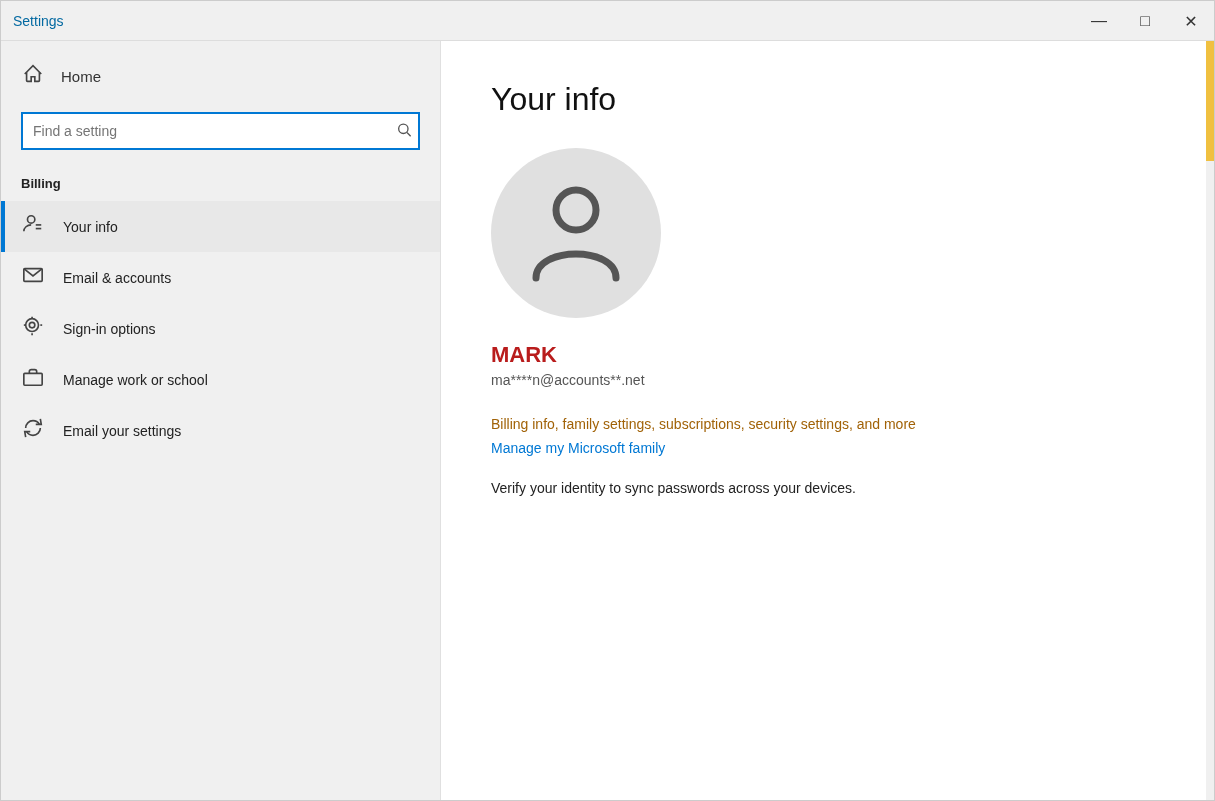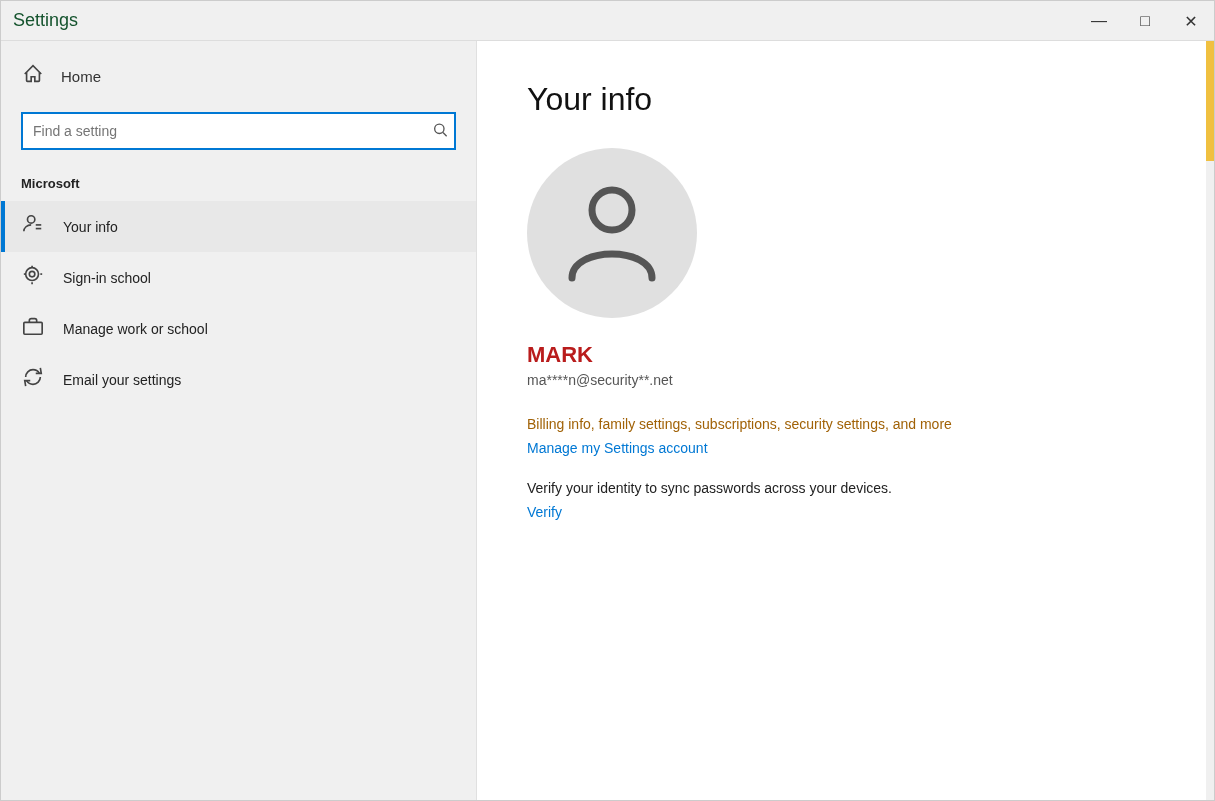--- a/index.html
+++ b/index.html
@@ -25,22 +25,22 @@
       background: #f0f0f0;
       display: flex;
       align-items: center;
       justify-content: space-between;
       padding: 0 0 0 12px;
       border-bottom: 1px solid #ddd;
       flex-shrink: 0;
     }
 
     .title-bar-title {
-      font-size: 18px;
-      color: #14532d;
+      font-size: 14px;
+      color: #0369a1;
     }
 
     .title-bar-controls {
       display: flex;
       height: 100%;
     }
 
     .title-bar-btn {
       width: 46px;
       height: 40px;
@@ -56,21 +56,21 @@
     }
 
     .content-area {
       display: flex;
       flex: 1;
       overflow: hidden;
     }
 
     
     .sidebar {
-      width: 476px;
+      width: 440px;
       background: #f0f0f0;
       display: flex;
       flex-direction: column;
       flex-shrink: 0;
       padding-top: 10px;
       border-right: 1px solid #e0e0e0;
     }
 
     .sidebar-home {
       display: flex;
@@ -281,47 +281,56 @@
       <div class="search-box-wrapper">
         <input class="search-input" type="text" placeholder="Find a setting" style="">
         <button class="search-icon-btn">
           <svg width="16" height="16" viewBox="0 0 24 24" fill="none" stroke="#555" stroke-width="2">
             <circle cx="11" cy="11" r="7"></circle>
             <line x1="16.5" y1="16.5" x2="22" y2="22"></line>
           </svg>
         </button>
       </div>
 
-      <div class="sidebar-section-label">Microsoft</div>
+      <div class="sidebar-section-label">Billing</div>
 
       <div class="sidebar-nav-item active">
         <span class="nav-icon">
           <svg width="22" height="22" viewBox="0 0 24 24" fill="none" stroke="#444" stroke-width="1.8">
             <circle cx="10" cy="7" r="4"></circle>
             <path d="M2 20c0-4 3.6-7 8-7"></path>
             <line x1="15" y1="13" x2="21" y2="13"></line>
             <line x1="15" y1="17" x2="21" y2="17"></line>
           </svg>
         </span>
         <span class="nav-label">Your info</span>
       </div>
 
+      <div class="sidebar-nav-item">
+        <span class="nav-icon">
+          <svg width="22" height="22" viewBox="0 0 24 24" fill="none" stroke="#444" stroke-width="1.8">
+            <rect x="2" y="5" width="20" height="14" rx="1"></rect>
+            <polyline points="2,5 12,13 22,5"></polyline>
+          </svg>
+        </span>
+        <span class="nav-label">Email &amp; accounts</span>
+      </div>
 
       <div class="sidebar-nav-item">
         <span class="nav-icon">
           <svg width="22" height="22" viewBox="0 0 24 24" fill="none" stroke="#444" stroke-width="1.8">
             <circle cx="11" cy="11" r="7"></circle>
             <circle cx="11" cy="11" r="3"></circle>
             <line x1="11" y1="4" x2="11" y2="2"></line>
             <line x1="11" y1="20" x2="11" y2="22"></line>
             <line x1="4" y1="11" x2="2" y2="11"></line>
             <line x1="20" y1="11" x2="22" y2="11"></line>
           </svg>
         </span>
-        <span class="nav-label">Sign-in school</span>
+        <span class="nav-label">Sign-in options</span>
       </div>
 
       <div class="sidebar-nav-item">
         <span class="nav-icon">
           <svg width="22" height="22" viewBox="0 0 24 24" fill="none" stroke="#444" stroke-width="1.8">
             <rect x="2" y="8" width="20" height="13" rx="1"></rect>
             <path d="M8 8V6a2 2 0 012-2h4a2 2 0 012 2v2"></path>
             <line x1="12" y1="13" x2="12" y2="13"></line>
           </svg>
         </span>
@@ -346,28 +355,27 @@
 
       <div class="avatar-circle">
         <svg class="person-svg" viewBox="0 0 100 110" fill="none">
           <circle cx="50" cy="32" r="20" stroke="#555" stroke-width="7" fill="none"></circle>
           <path d="M10 100 C10 68 90 68 90 100" stroke="#555" stroke-width="7" fill="none" stroke-linecap="round"></path>
         </svg>
       </div>
 
       <div class="user-name">MARK</div>
 
-      <div class="user-email">ma****n@security**.net</div>
+      <div class="user-email">ma****n@accounts**.net</div>
 
       <p class="billing-info-text">Billing info, family settings, subscriptions, security settings, and more</p>
 
-      <a class="link-text">Manage my Settings account</a>
+      <a class="link-text">Manage my Microsoft family</a>
 
       <p class="verify-text">Verify your identity to sync passwords across your devices.</p>
 
-      <a class="link-text">Verify</a>
     </div>
 
     <div class="scrollbar-area">
       <div class="scrollbar-thumb"></div>
     </div>
   </div>
 </div>
 
 </body></html>

